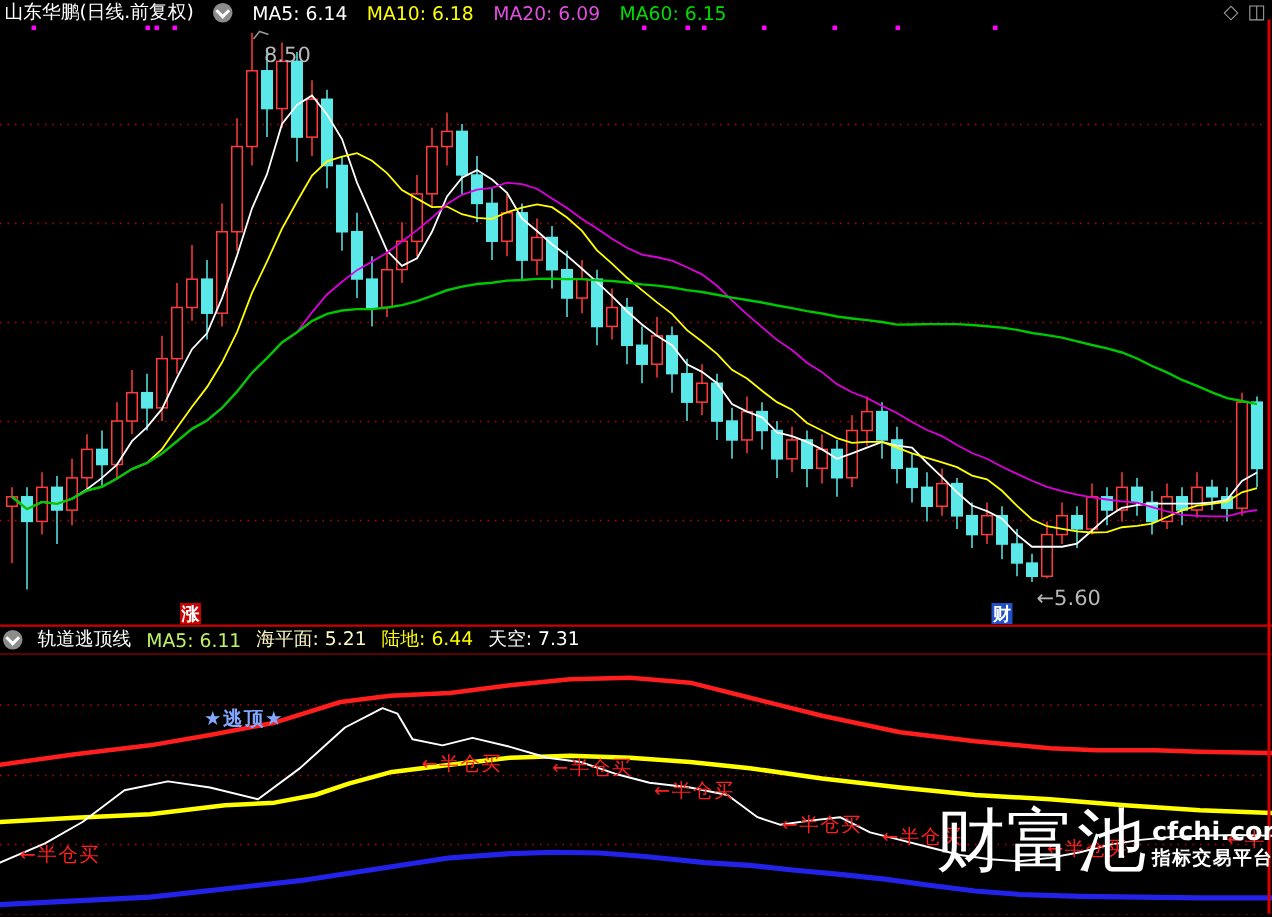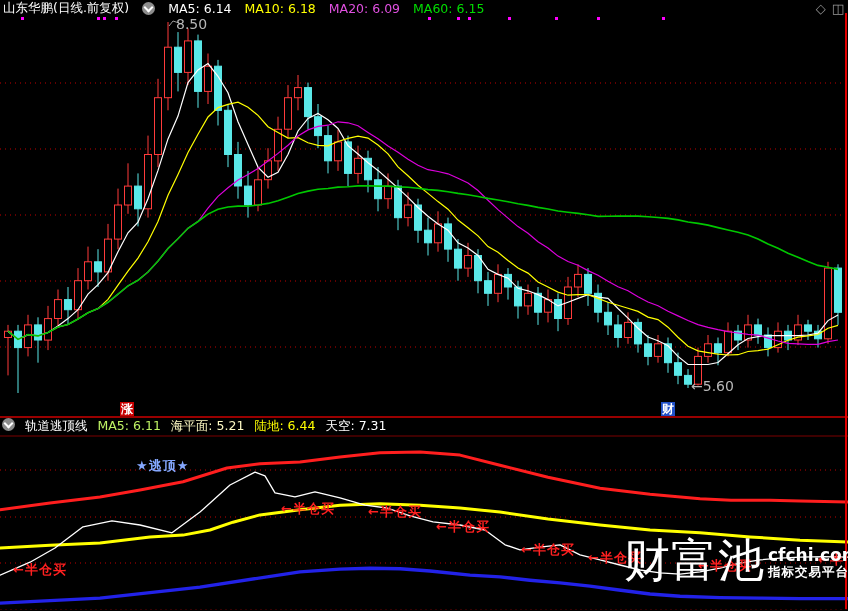--- a/index.html
+++ b/index.html
@@ -1,39 +1,39 @@
 <!DOCTYPE html>
 <html><head>
 <meta charset="utf-8">
 <style>
   html,body{margin:0;padding:0;background:#000;}
   .screen{position:relative;width:848px;height:610px;background:#000;overflow:hidden;
           font-family:"DejaVu Sans",sans-serif;}
   svg#cv{position:absolute;left:0;top:0;z-index:1;}
   .hdr{position:absolute;left:3px;top:0;height:17px;display:flex;align-items:center;
        gap:13px;z-index:5;font-size:12.5px;white-space:nowrap;}
-  .hdr2{position:absolute;left:2px;top:418px;height:17px;display:flex;align-items:flex-start;
+  .hdr2{position:absolute;left:2px;top:418px;height:17px;display:flex;align-items:center;
         gap:10px;z-index:5;font-size:12.5px;white-space:nowrap;}
   .t-white{color:#ffffff}
   .mc0{color:#ffffff}.mc1{color:#ffff00}.mc2{color:#e050e0}.mc3{color:#00dd00}
   .sc0{color:#bef264}.sc1{color:#fef9c3}.sc2{color:#ffff00}.sc3{color:#ffffff}
   .circ{width:13px;height:13px;border-radius:50%;background:#8c8c8c;display:inline-flex;
         align-items:center;justify-content:center;flex:0 0 auto;}
   .circ i{display:block;width:5px;height:5px;border-right:2px solid #fff;
           border-bottom:2px solid #fff;transform:rotate(45deg);margin-top:-2px;}
   .winicons{position:absolute;right:4px;top:1px;z-index:6;color:#9a9a9a;font-size:13px;
             display:flex;gap:6px;align-items:center;}
   .badge{position:absolute;z-index:4;color:#fff;font-size:12px;line-height:14px;
          padding:0 1px;font-weight:bold;}
   .badge.rise{left:120px;top:402px;background:#c80000;}
   .badge.wealth{left:661px;top:402px;background:#2050c8;}
-  .flabel{position:absolute;z-index:3;white-space:nowrap;}
+  .flabel{position:absolute;z-index:3;white-space:nowrap;margin-top:13px;}
   .flabel.gray{color:#b8b8b8;font-size:14px;}
   .flabel.blue{color:#85a8ff;font-size:13px;font-weight:bold;letter-spacing:1px;}
-  .half{position:absolute;z-index:3;color:#ff2020;font-size:13px;font-weight:bold;
+  .half{position:absolute;z-index:3;color:#ff2020;font-size:13px;font-weight:normal;
         white-space:nowrap;letter-spacing:1px;}
   .wm{position:absolute;left:624px;top:534px;z-index:7;display:flex;align-items:flex-start;
       color:#fff;white-space:nowrap;}
   .wm .brand{font-size:46px;font-weight:normal;line-height:52px;letter-spacing:1px;}
   .wm .side{margin-left:3px;margin-top:12px;}
   .wm .domain{font-size:17px;font-weight:bold;line-height:18px;}
   .wm .tagline{font-size:12.5px;font-weight:bold;line-height:15px;letter-spacing:1px;}
 </style>
 </head>
 <body>

